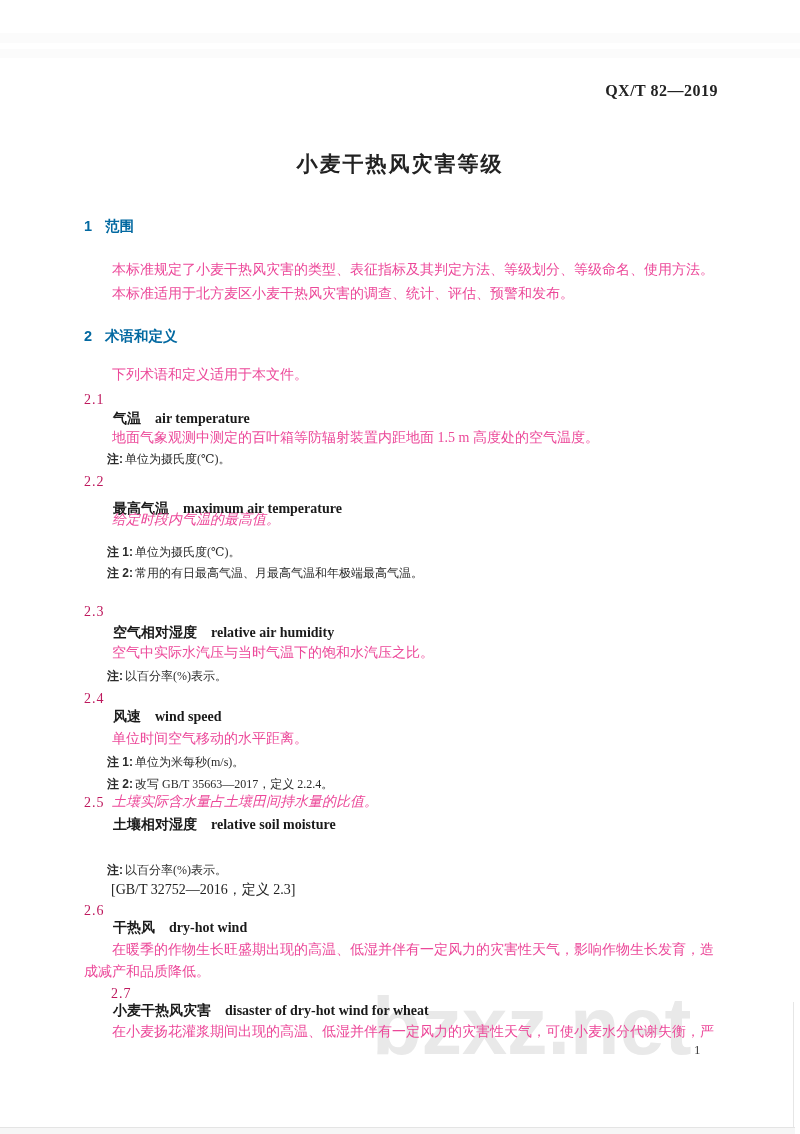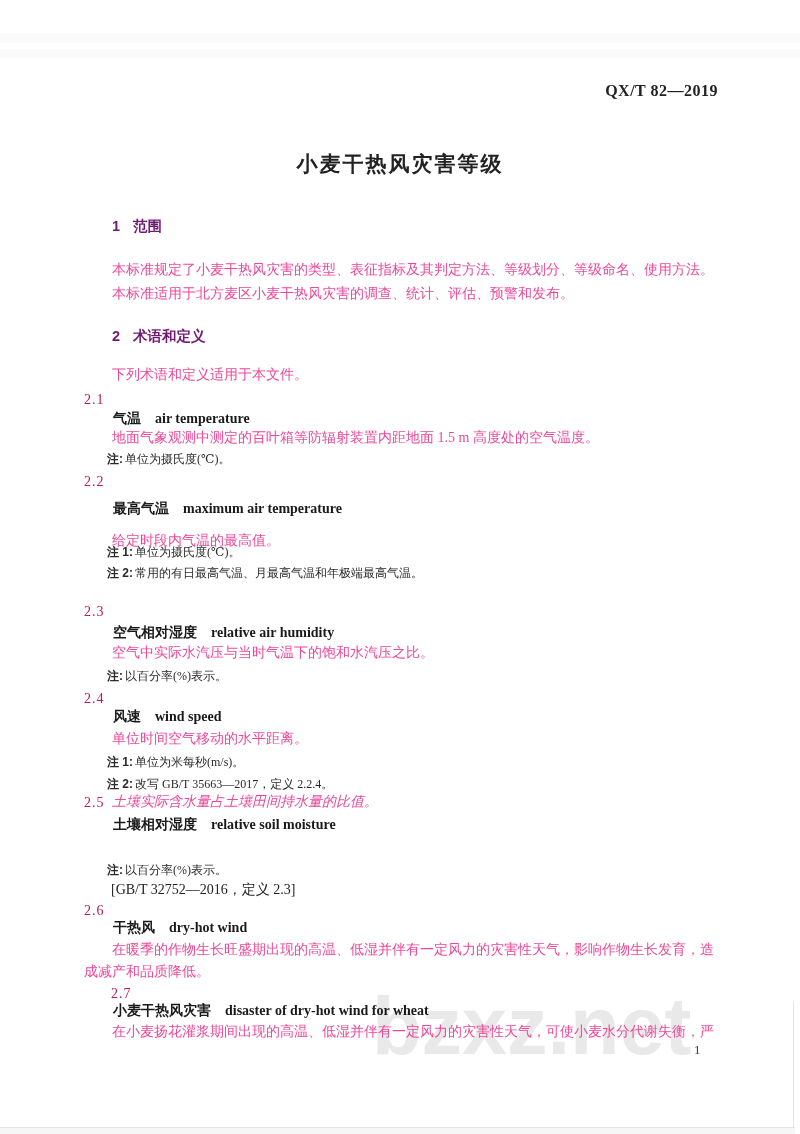--- a/index.html
+++ b/index.html
@@ -12,21 +12,21 @@
     position:absolute;top:80px;right:82px;font-size:16px;font-weight:600;
     letter-spacing:.5px;color:#222;line-height:20px;margin-left:9px;
   }
   .doc-title{
     position:absolute;top:149px;left:0;width:100%;text-align:center;
     font-family:"Liberation Sans","DejaVu Sans",sans-serif;font-weight:700;
     font-size:21px;letter-spacing:2px;color:#222;line-height:30px;
   }
   .line{position:absolute;line-height:21px;white-space:nowrap;}
   .sec-head{left:84px;font-family:"Liberation Sans","DejaVu Sans",sans-serif;
-    font-weight:700;font-size:14.5px;color:#701a75;margin-left:28px;}
+    font-weight:700;font-size:14.5px;color:#0369a1;}
   .sec-head .num{margin-right:13px;}
   .para{position:absolute;left:84px;width:640px;font-size:14px;line-height:21.5px;
     text-indent:2em;white-space:normal;color:#ec4899;}
   .term-num{left:84px;font-size:14px;letter-spacing:1px;color:#be185d;}
   .term-head{left:113px;font-size:14px;}
   .term-head .zh{font-family:"Liberation Sans","DejaVu Sans",sans-serif;font-weight:700;color:#1a1a1a;}
   .term-head .en{font-weight:700;margin-left:14px;color:#1a1a1a;}
   .note{left:107px;font-size:12px;color:#2a2a2a;}
   .note .nlabel{font-family:"Liberation Sans","DejaVu Sans",sans-serif;font-weight:700;margin-right:2px;}
   .src{left:111px;font-size:14px;color:#222;}
@@ -71,21 +71,21 @@
   </div>
   <div class="para content-z" style="top:427px;">地面气象观测中测定的百叶箱等防辐射装置内距地面 1.5 m 高度处的空气温度。</div>
   <div class="line note content-z" style="top:449px;">
     <span class="nlabel">注:</span><span>单位为摄氏度(℃)。</span>
   </div>
 
   <div class="line term-num content-z" style="top:471px;">2.2</div>
   <div class="line term-head content-z" style="top:498px;">
     <span class="zh">最高气温</span><span class="en">maximum air temperature</span>
   </div>
-  <div class="para content-z" style="top:530px;">给定时段内气温的最高值。</div>
+  <div class="para content-z" style="top:509px;font-style:italic;">给定时段内气温的最高值。</div>
   <div class="line note content-z" style="top:542px;">
     <span class="nlabel">注 1:</span><span>单位为摄氏度(℃)。</span>
   </div>
   <div class="line note content-z" style="top:563px;">
     <span class="nlabel">注 2:</span><span>常用的有日最高气温、月最高气温和年极端最高气温。</span>
   </div>
 
   <div class="line term-num content-z" style="top:601px;">2.3</div>
   <div class="line term-head content-z" style="top:622px;">
     <span class="zh">空气相对湿度</span><span class="en">relative air humidity</span>

